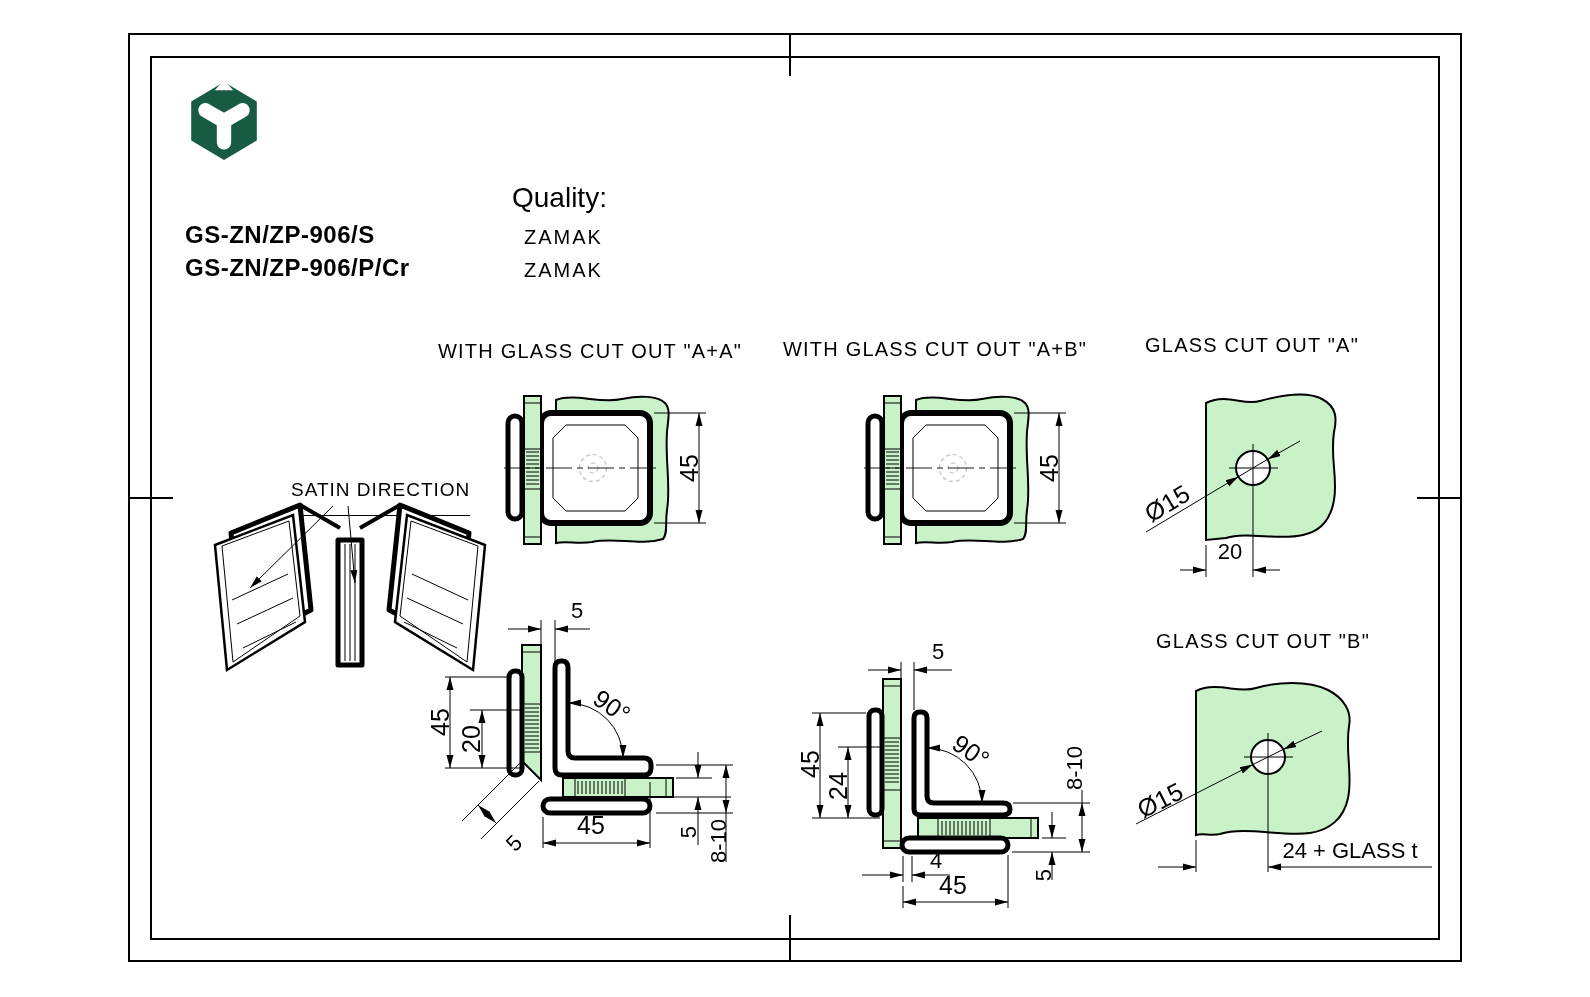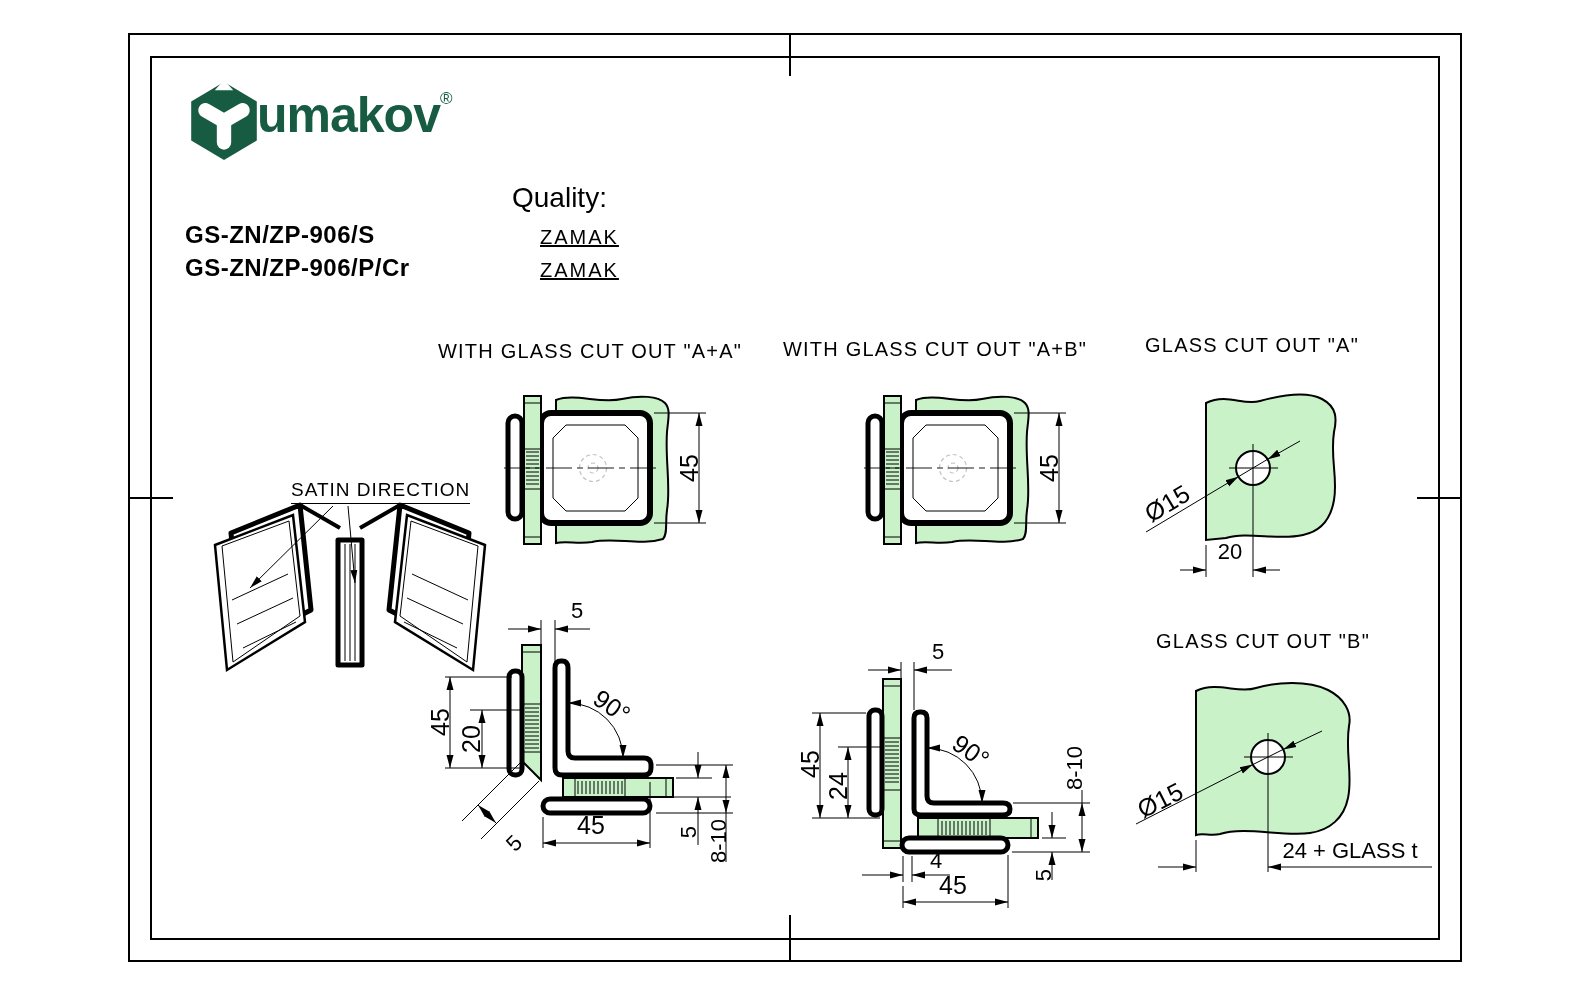--- a/index.html
+++ b/index.html
@@ -10,26 +10,26 @@
   .frame-inner{position:absolute;left:150px;top:56px;width:1290px;height:884px;
         border:2px solid #000;box-sizing:border-box;}
   .tick{position:absolute;background:#000;}
   .brand-text{position:absolute;left:257px;top:86px;font-size:50px;font-weight:bold;
         color:#175B43;letter-spacing:-1px;}
   .brand-reg{font-size:17px;vertical-align:28px;font-weight:normal;}
   .hdr{position:absolute;white-space:nowrap;}
   .quality-label{left:512px;top:182px;font-size:28px;}
   .code{left:185px;font-size:24px;font-weight:700;letter-spacing:.5px;}
   .code1{top:221px;} .code2{top:254px;}
-  .zamak{left:540px;font-size:20px;letter-spacing:2px;text-decoration:underline;}
+  .zamak{left:524px;font-size:20px;letter-spacing:2px;}
   .zamak1{top:226px;} .zamak2{top:259px;}
   .fig-title{position:absolute;font-size:20px;letter-spacing:1.2px;white-space:nowrap;
         transform:translateX(-50%);}
   .satin-label{position:absolute;left:291px;top:479px;font-size:19px;letter-spacing:1px;
-        border-bottom:1.5px solid #000;padding-bottom:2px;white-space:nowrap;}
+        border-bottom:1.5px solid #000;padding-bottom:14px;white-space:nowrap;}
   svg.fig{position:absolute;overflow:visible;}
   .thin{stroke:#000;stroke-width:1;fill:none;}
   .med{stroke:#000;stroke-width:2.5;fill:#fff;}
   .thick{stroke:#000;stroke-width:5;fill:#fff;stroke-linejoin:round;}
   .thick6{stroke:#000;stroke-width:6;fill:#fff;stroke-linejoin:round;}
   .glass{fill:#c9f2c9;stroke:#000;stroke-width:2;}
   .ghost{stroke:#c2c2c2;stroke-width:1.2;fill:none;stroke-dasharray:4 3;}
   .cl{stroke:#000;stroke-width:0.9;fill:none;stroke-dasharray:26 5 6 5;}
   .dim{font:25px "Liberation Sans",sans-serif;fill:#000;}
   .dimS{font:22px "Liberation Sans",sans-serif;fill:#000;}
@@ -59,21 +59,20 @@
 
   <svg class="fig" style="left:188px;top:80px;" width="72" height="82" viewBox="0 0 70 80">
     <polygon points="35,2 67,21 67,59 35,78 3,59 3,21" fill="#175B43"></polygon>
     <g fill="#fff">
       <rect x="28" y="36" width="14" height="32" rx="7"></rect>
       <rect x="28" y="36" width="14" height="32" rx="7" transform="rotate(120 35 40)"></rect>
       <rect x="28" y="36" width="14" height="32" rx="7" transform="rotate(240 35 40)"></rect>
       <polygon points="35,0 44,10 26,10"></polygon>
     </g>
   </svg>
-  <div class="brand-text"><span>umakov</span><span class="brand-reg">®</span></div>
 
   <div class="hdr quality-label">Quality:</div>
   <div class="hdr code code1">GS-ZN/ZP-906/S</div>
   <div class="hdr zamak zamak1">ZAMAK</div>
   <div class="hdr code code2">GS-ZN/ZP-906/P/Cr</div>
   <div class="hdr zamak zamak2">ZAMAK</div>
 
   <div class="fig-title" style="left:590px;top:340px;">WITH GLASS CUT OUT "A+A"</div>
   <div class="fig-title" style="left:935px;top:338px;">WITH GLASS CUT OUT "A+B"</div>
   <div class="fig-title" style="left:1252px;top:334px;">GLASS CUT OUT "A"</div>

